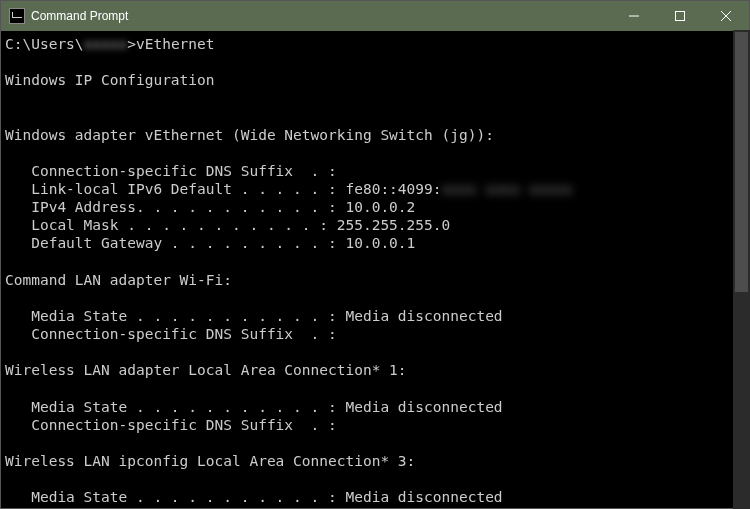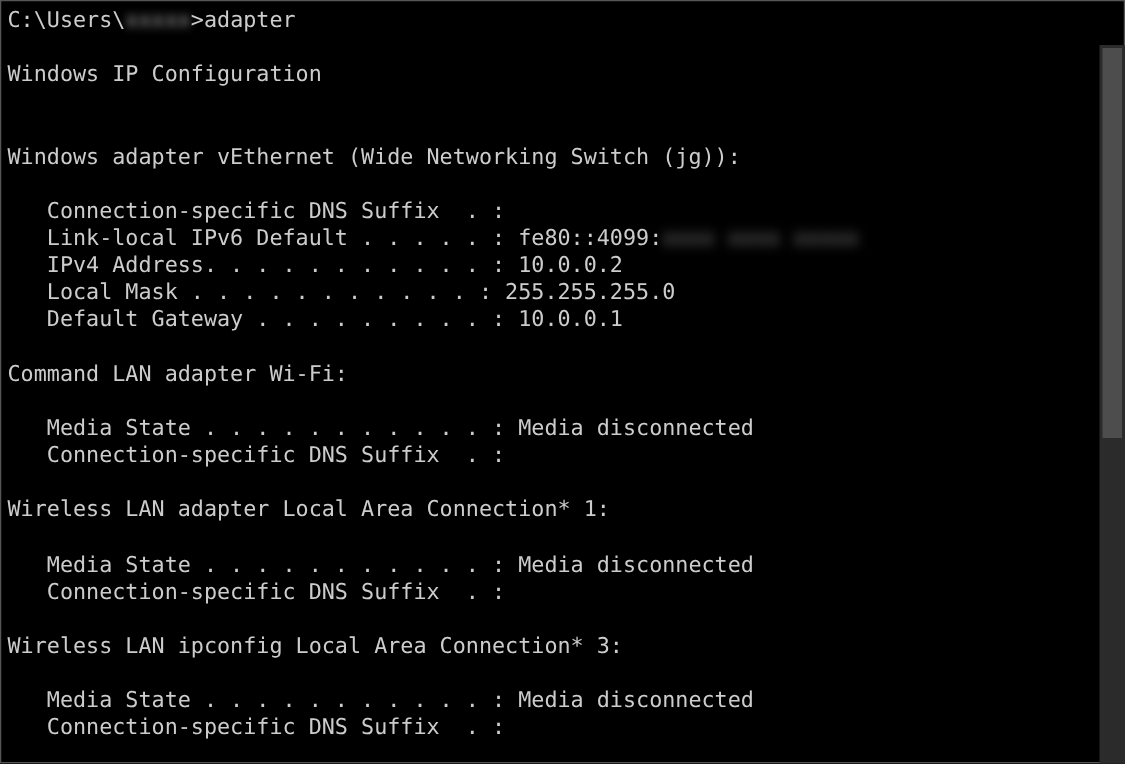--- a/index.html
+++ b/index.html
@@ -88,22 +88,43 @@
       filter: blur(4px);
       color: #888;
     }
     .adapter-block { }
     .kv { }
   </style>
 </head>
 <body>
 
 <div class="window">
+  <div class="titlebar">
+    <div class="titlebar-icon"></div>
+    <div class="titlebar-title">Command Prompt</div>
+    <div class="titlebar-spacer"></div>
+    <div class="titlebar-btn">
+      <svg viewBox="0 0 10 10">
+          <line x1="0" y1="5" x2="10" y2="5" stroke="#fff" stroke-width="1"></line>
+        </svg>
+    </div>
+    <div class="titlebar-btn">
+      <svg viewBox="0 0 10 10">
+          <rect x="0.5" y="0.5" width="9" height="9" fill="none" stroke="#fff" stroke-width="1"></rect>
+        </svg>
+    </div>
+    <div class="titlebar-btn">
+      <svg viewBox="0 0 10 10">
+          <line x1="0" y1="0" x2="10" y2="10" stroke="#fff" stroke-width="1"></line>
+          <line x1="10" y1="0" x2="0" y2="10" stroke="#fff" stroke-width="1"></line>
+        </svg>
+    </div>
+  </div>
 
-  <div class="terminal"><span><span>C:\Users\</span><span class="blur">xxxxx</span><span>&gt;</span><span>adapter</span></span>
+  <div class="terminal"><span><span>C:\Users\</span><span class="blur">xxxxx</span><span>&gt;</span><span>vEthernet</span></span>
 
 <span>Windows IP Configuration</span>
 
 
 <span class="adapter-block">Windows adapter vEthernet (Wide Networking Switch (jg)):</span>
 
 <span class="kv"><span>   Connection-specific DNS Suffix  . :</span><span></span></span>
 <span class="kv"><span>   Link-local IPv6 Default . . . . . :</span><span> fe80::4099:</span><span class="blur-ipv6">xxxx xxxx xxxxx</span></span>
 <span class="kv"><span>   IPv4 Address. . . . . . . . . . . :</span><span> 10.0.0.2</span></span>
 <span class="kv"><span>   Local Mask . . . . . . . . . . . :</span><span> 255.255.255.0</span></span>

